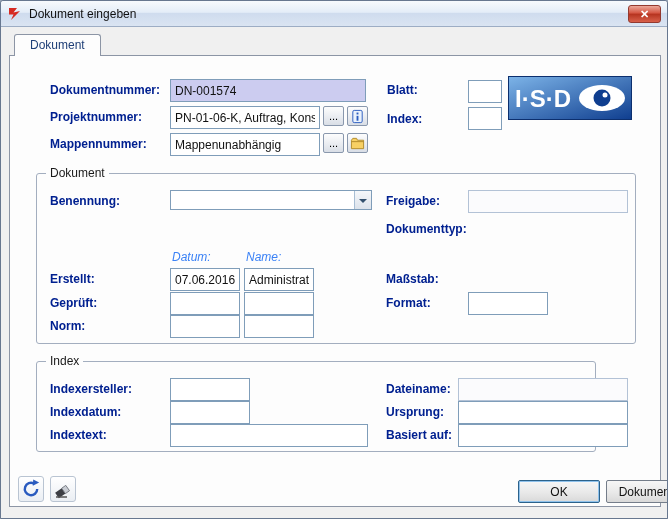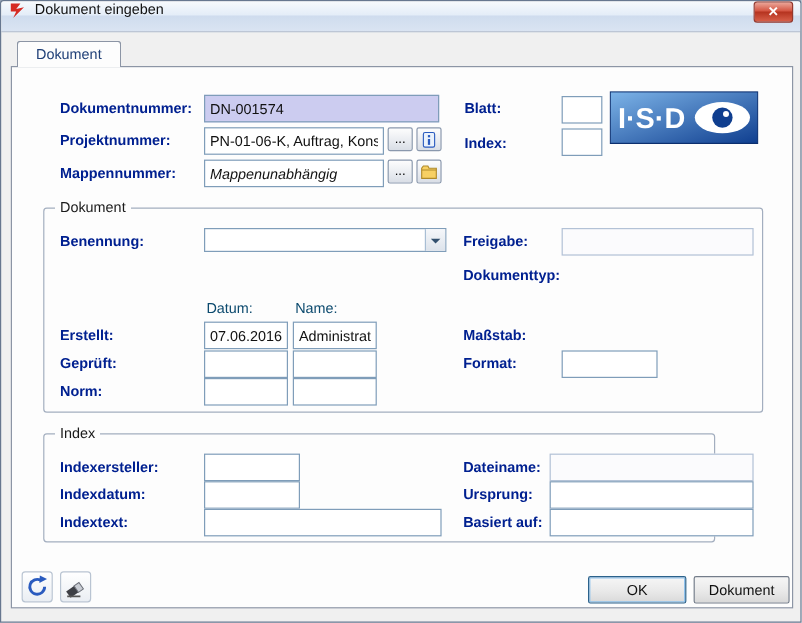--- a/index.html
+++ b/index.html
@@ -1,49 +1,49 @@
 <!DOCTYPE html>
 <html><head>
 <meta charset="utf-8">
 <style>
   *{box-sizing:border-box;}
   html,body{margin:0;padding:0;}
   body{font-family:"Liberation Sans",sans-serif;font-size:12px;color:#1a1a1a;background:#9aa7b8;}
   .window{position:relative;width:668px;height:519px;background:#f0f0f0;border:1px solid #67778f;border-radius:3px 3px 0 0;overflow:hidden;}
-  .titlebar{position:absolute;left:0;top:0;right:0;height:26px;display:flex;align-items:flex-start;gap:6px;padding:0 6px;
+  .titlebar{position:absolute;left:0;top:0;right:0;height:26px;display:flex;align-items:center;gap:6px;padding:0 6px;
     background:linear-gradient(#f7fafd 0%,#e4edf8 45%,#cfdcee 50%,#dae4f2 100%);border-bottom:1px solid #9dadc4;border-radius:2px 2px 0 0;}
   .title-text{font-size:12px;color:#111;}
   .close-btn{margin-left:auto;width:33px;height:18px;border:1px solid #93392f;border-radius:3px;color:#fff;font-size:11px;font-weight:bold;
     line-height:16px;text-align:center;background:linear-gradient(#eba89b 0%,#d45441 45%,#b5331f 50%,#d8604a 100%);cursor:pointer;padding:0;}
   .tab{position:absolute;left:13px;top:33px;height:22px;padding:0 15px;background:#fdfdfd;border:1px solid #8c95a5;border-bottom:none;
     border-radius:3px 3px 0 0;line-height:20px;color:#1f3f77;z-index:2;cursor:pointer;}
   .panel{position:absolute;left:8px;top:54px;width:652px;height:452px;background:#fdfdfd;border:1px solid #8c95a5;}
   .lbl{position:absolute;color:#002090;font-weight:bold;white-space:nowrap;}
-  .hdr{position:absolute;color:#0c4a6e;white-space:nowrap;}
+  .hdr{position:absolute;color:#3b82f6;white-space:nowrap;font-style:italic;}
   .field{position:absolute;height:23px;border:1px solid #7f9db9;background:#fff;font:12px "Liberation Sans",sans-serif;
     padding:1px 4px;color:#111;overflow:hidden;white-space:nowrap;}
   input.field{outline:none;}
   .field.accent{background:#ccccf0;}
   .field.disabled{background:#fbfbfd;border-color:#b3c2d6;}
   .btn-sm{position:absolute;width:21px;height:20px;border:1px solid #8a98ad;border-radius:2px;
     background:linear-gradient(#fdfdfd,#e8ebf0 60%,#d9dee6);font:11px "Liberation Sans",sans-serif;line-height:14px;
     text-align:center;cursor:pointer;padding:0;}
   .btn-sm svg{display:block;margin:1px auto 0;}
   .combo{position:absolute;height:20px;border:1px solid #7f9db9;background:#fff;display:flex;align-items:stretch;cursor:pointer;}
   .combo .val{flex:1;padding:1px 4px;white-space:nowrap;overflow:hidden;line-height:16px;}
   .combo .arrow-box{width:17px;border-left:1px solid #a8bed4;background:linear-gradient(#f5f7fa,#dde3eb);
     display:flex;align-items:center;justify-content:center;}
   .combo .arrow-box::after{content:"";border:4px solid transparent;border-top-color:#33506e;margin-top:5px;}
   fieldset.grp{position:absolute;border:1px solid #a3aebf;border-radius:3px;margin:0;padding:0;background:transparent;}
   fieldset.grp legend{margin-left:9px;padding:0 4px;font-size:12px;color:#1a1a1a;}
   .icon-btn{position:absolute;width:26px;height:26px;border:1px solid #b9c4d2;border-radius:3px;
     background:linear-gradient(#ffffff,#eaeef3);padding:2px;cursor:pointer;}
   .icon-btn svg{display:block;}
   .btn{position:absolute;height:23px;border:1px solid #747d8a;border-radius:2px;font:12px "Liberation Sans",sans-serif;
-    background:linear-gradient(#f6f6f6,#e9e9e9 55%,#d9d9d9);cursor:pointer;color:#111;}
+    background:linear-gradient(#f6f6f6,#e9e9e9 55%,#d9d9d9);cursor:pointer;color:#111;margin-left:28px;}
   .btn.default{border-color:#2c628b;box-shadow:inset 0 0 0 1px #8fc2ec;}
   .logo{position:absolute;left:498px;top:20px;}
 </style>
 </head>
 <body>
 
 <div class="window">
 
   <div class="titlebar">
     <svg width="16" height="16" viewBox="0 0 16 16">
@@ -85,21 +85,21 @@
         <rect x="3" y="1.5" width="10" height="13" rx="1.5" fill="#eaf2fc" stroke="#2a5bbf"></rect>
         <rect x="7" y="3.8" width="2" height="2" fill="#2a5bbf"></rect>
         <rect x="7" y="7.3" width="2" height="5.2" fill="#2a5bbf"></rect>
       </svg>
     </button>
 
     <span class="lbl" style="left:377px;top:56px">Index:</span>
     <input class="field" style="left: 458px; top: 51px; width: 34px;" value="">
 
     <span class="lbl" style="left:40px;top:81px">Mappennummer:</span>
-    <input class="field" style="left: 160px; top: 77px; width: 150px; font-style: italic;" value="Mappenunabhängig">
+    <input class="field" style="left: 160px; top: 77px; width: 150px;" value="Mappenunabhängig">
     <button class="btn-sm" style="left:313px;top:77px">...</button>
     <button class="btn-sm" style="left:337px;top:77px">
       <svg width="15" height="15" viewBox="0 0 16 16">
         <path d="M1.5 13.5 V4.5 L3 2.5 h4 l1 2 h6.5 v9 z" fill="#f7d064" stroke="#b08a2a"></path>
         <path d="M1.5 6 h13" stroke="#b08a2a"></path>
       </svg>
     </button>
 
     <fieldset class="grp" style="left:26px;top:110px;width:600px;height:178px">
       <legend>Dokument</legend>

